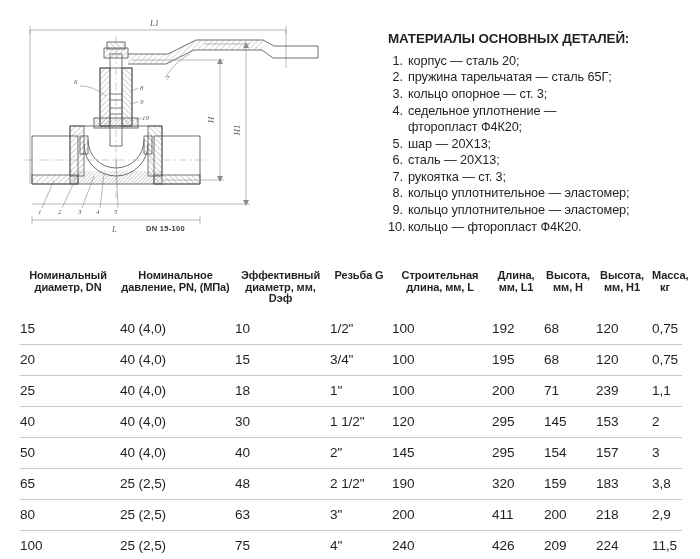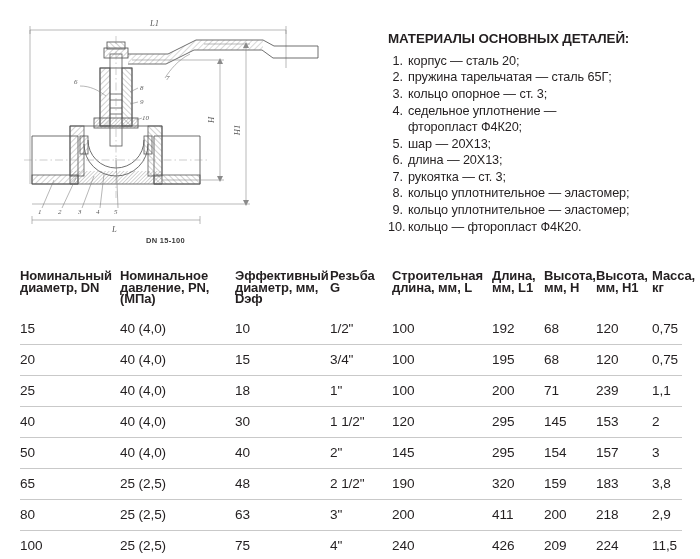--- a/index.html
+++ b/index.html
@@ -29,21 +29,21 @@
   #drawing-panel {
     position: absolute;
     left: 18px; top: 8px;
     width: 350px;
     height: 245px;
   }
   #drawing-svg { display: block; }
   #drawing-caption {
     position: absolute;
     left: 128px;
-    top: 228px;
+    top: 216px;
     font-size: 7.5px;
     font-weight: bold;
     letter-spacing: 0.3px;
     color: #3a3a3a;
     white-space: nowrap;
   }
 
   
   #materials-panel {
     position: absolute;
@@ -88,23 +88,23 @@
     left: 20px;
     top: 270px;
     width: 662px;
   }
   table#spec-table {
     border-collapse: collapse;
     width: 662px;
     table-layout: fixed;
   }
   table#spec-table th {
-    font-size: 13px;
+    font-size: 11px;
     font-weight: bold;
-    text-align: left;
+    text-align: center;
     vertical-align: top;
     line-height: 11.6px;
     letter-spacing: -0.1px;
     color: #231f20;
     padding: 0 4px 9px 0;
     border: none;
     margin-top: 44px;
   }
   table#spec-table td {
     font-size: 13.6px;
@@ -314,21 +314,21 @@
         <span class="num">4.</span>
         <span class="txt">седельное уплотнение —
 фторопласт Ф4К20;</span>
       </li>
       <li>
         <span class="num">5.</span>
         <span class="txt">шар — 20Х13;</span>
       </li>
       <li>
         <span class="num">6.</span>
-        <span class="txt">длина — 20Х13;</span>
+        <span class="txt">сталь — 20Х13;</span>
       </li>
       <li>
         <span class="num">7.</span>
         <span class="txt">рукоятка — ст. 3;</span>
       </li>
       <li>
         <span class="num">8.</span>
         <span class="txt">кольцо уплотнительное — эластомер;</span>
       </li>
       <li>

